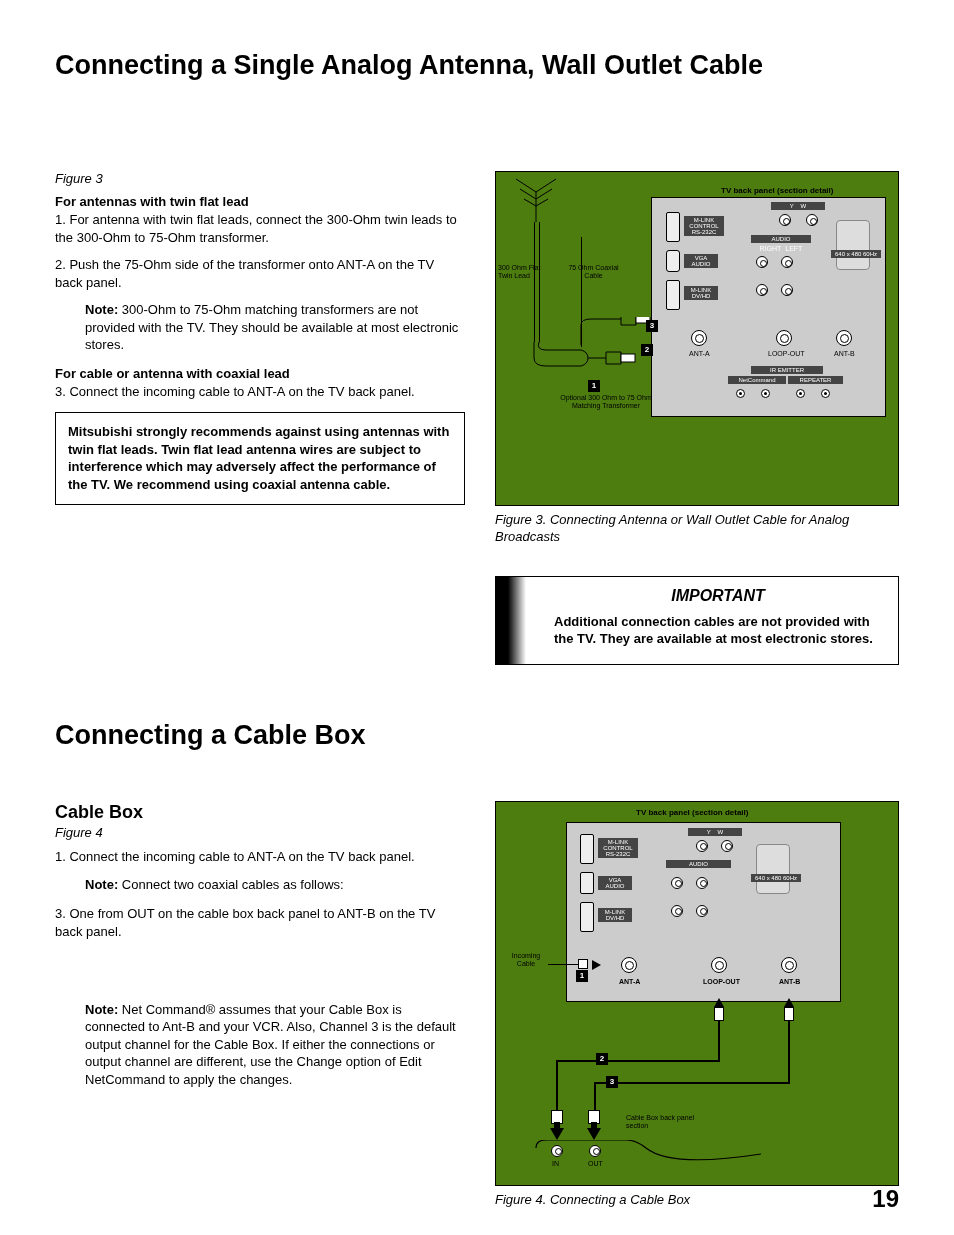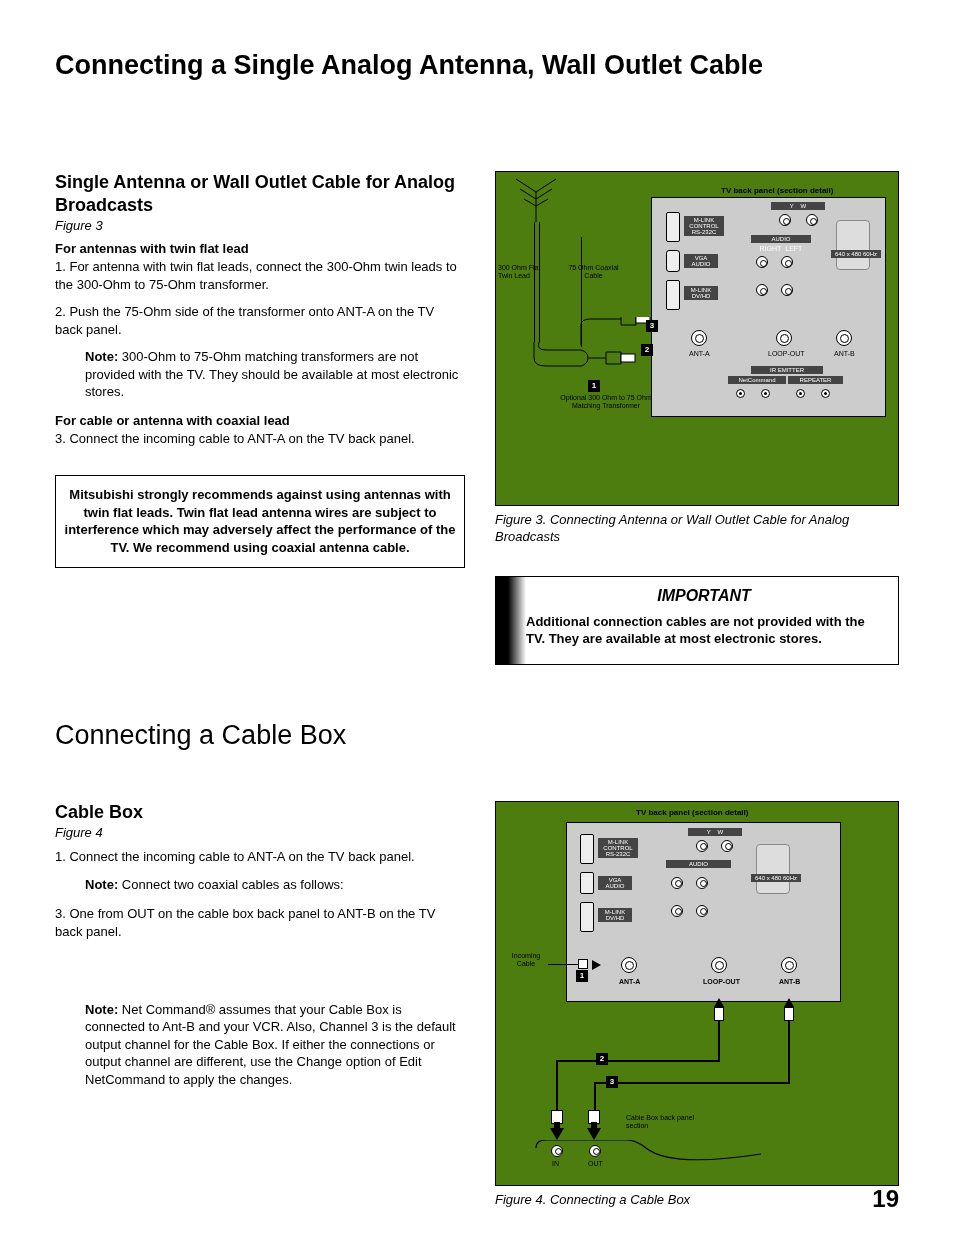--- a/index.html
+++ b/index.html
@@ -50,30 +50,29 @@
     margin-bottom: 10px;
   }
   .indented-note {
     font-size: 13px;
     line-height: 1.35;
     margin: 8px 0 12px 30px;
   }
   .indented-note .note-label { font-weight: bold; }
   .warn-box {
     border: 1.5px solid #000;
-    padding: 10px 0;
+    padding: 10px 12px;
     font-size: 13px;
     font-weight: bold;
     line-height: 1.35;
-    margin-top: 28px;
-    text-align: center;
+    margin-top: 12px;
   }
   .h2-block {
     font-size: 27px;
-    font-weight: normal;
+    font-weight: bold;
     margin: 55px 0 50px 0;
   }
   .fig-box {
     border: 1.5px solid #000;
     width: 100%;
     height: 335px;
     position: relative;
     background: #4d7c0f;
     font-size: 8px;
   }
@@ -87,21 +86,21 @@
     border: 1.5px solid #000;
     margin-top: 30px;
     display: flex;
   }
   .important-bar {
     width: 30px;
     background: linear-gradient(to right, #000 0%, #000 40%, #fff 100%);
   }
   .important-content {
     flex: 1;
-    padding: 10px 16px 16px 0;
+    padding: 10px 16px 16px 28px;
   }
   .important-title {
     font-weight: bold;
     font-style: italic;
     text-align: center;
     font-size: 16px;
     margin-bottom: 8px;
   }
   .important-body {
     font-size: 13px;
@@ -183,21 +182,20 @@
   }
   .small-port::after{content:'';position:absolute;width:3px;height:3px;border-radius:50%;background:#000;top:2px;left:2px;}
 </style>
 </head>
 <body>
 
 <h1 class="page-title">Connecting a Single Analog Antenna, Wall Outlet Cable</h1>
 
 <div class="columns">
   <div class="left-col">
-    <div class="section-heading">Single Antenna or Wall Outlet Cable for Analog Broadcasts</div>
     <div class="fig-ref">Figure 3</div>
     <div class="sub-heading">For antennas with twin flat lead</div>
     <div class="body-text" style="padding-left:0;text-indent:0;">1. For antenna with twin flat leads, connect the 300-Ohm twin leads to the 300-Ohm to 75-Ohm transformer.</div>
     <div class="body-text">2. Push the 75-Ohm side of the transformer onto ANT-A on the TV back panel.</div>
     <div class="indented-note">
       <span class="note-label">Note:</span><span> 300-Ohm to 75-Ohm matching transformers are not provided with the TV.  They should be available at most electronic stores.</span>
     </div>
     <div class="sub-heading">For cable or antenna with coaxial lead</div>
     <div class="body-text">3. Connect the incoming cable to ANT-A on the TV back panel.</div>
     <div class="warn-box">Mitsubishi strongly recommends against using antennas with twin flat leads.  Twin flat lead antenna wires are subject to interference which may adversely affect the performance of the TV.  We recommend using coaxial antenna cable.</div>

